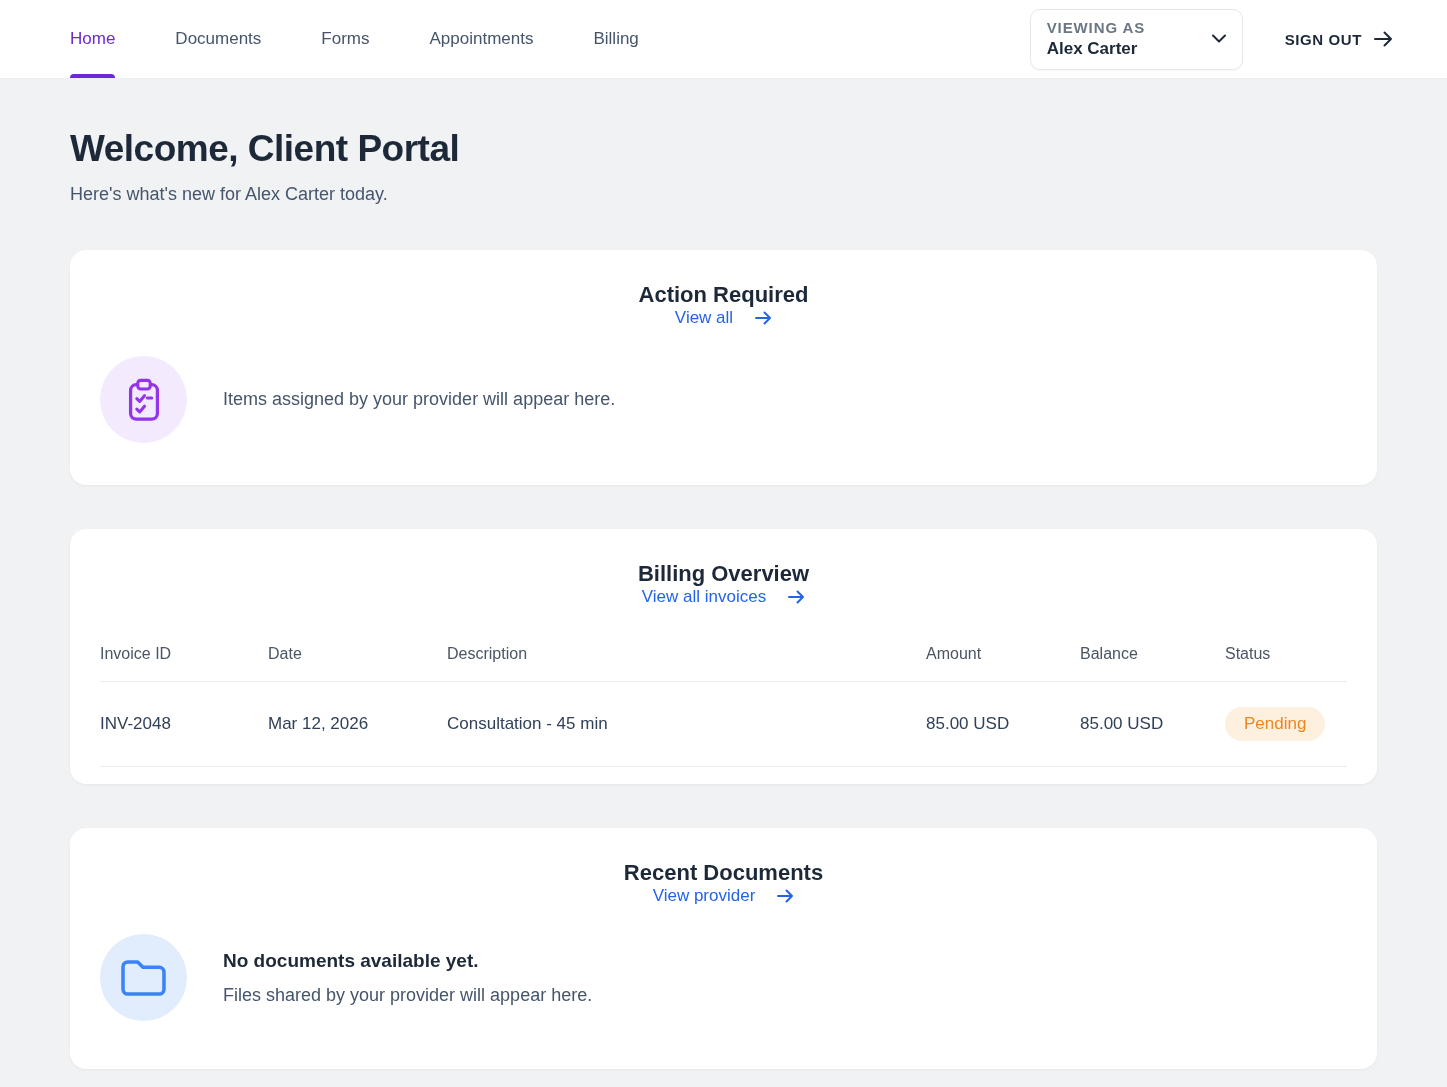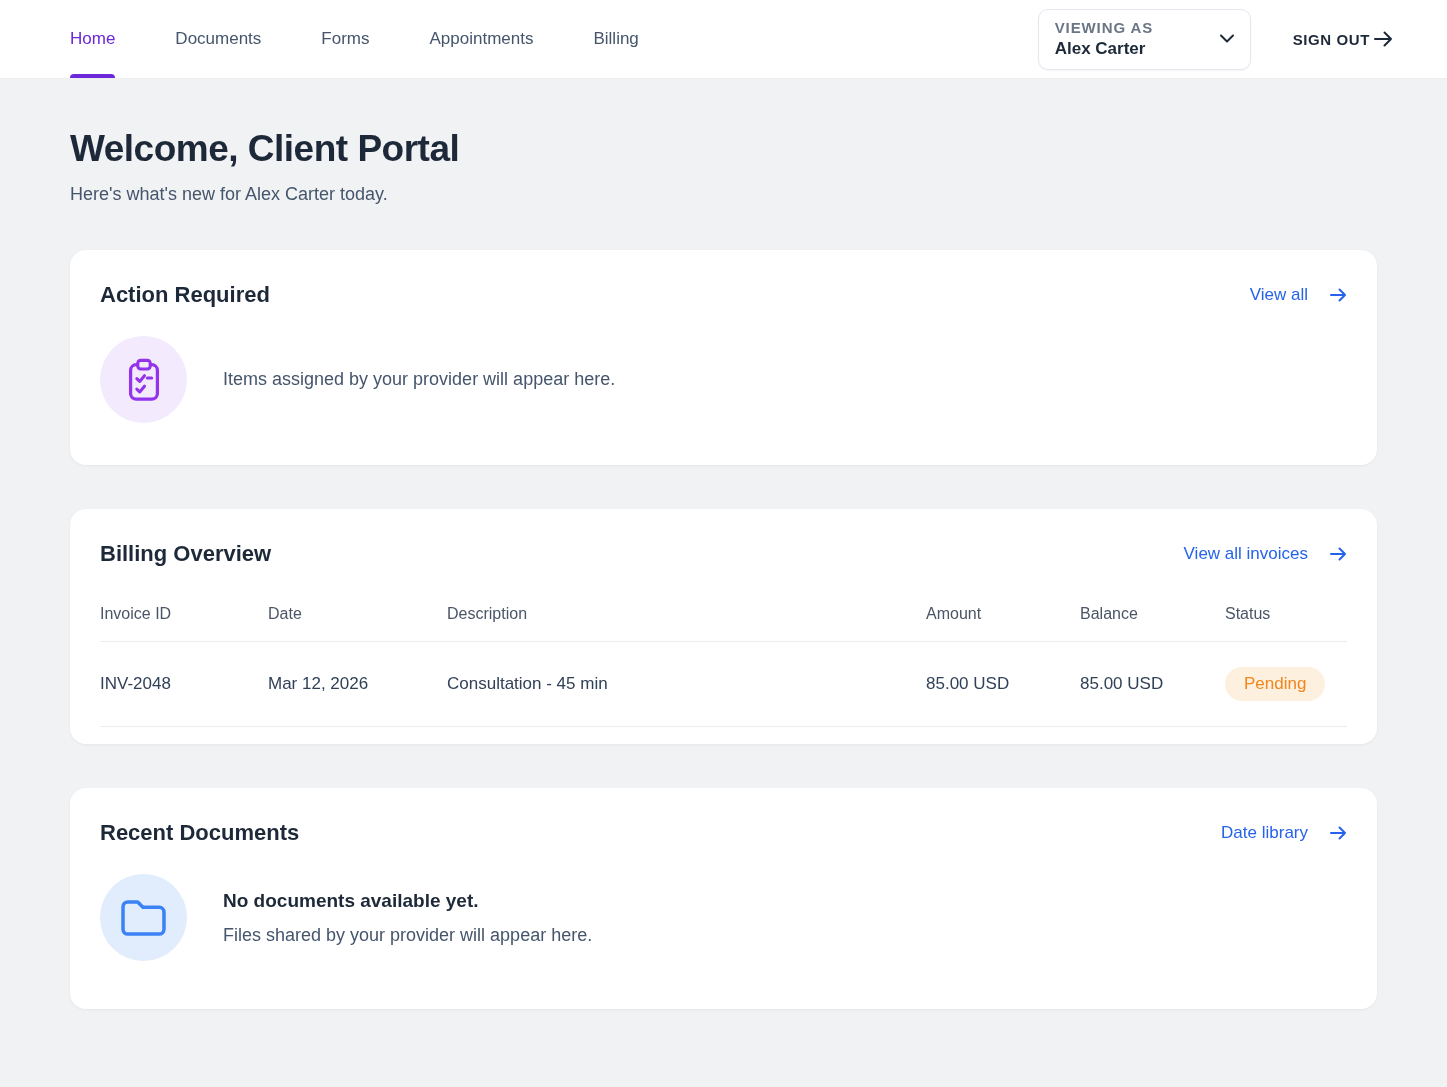--- a/index.html
+++ b/index.html
@@ -62,21 +62,21 @@
     color: #6a7686;
     text-transform: uppercase;
     display: block;
     margin-bottom: 3px;
   }
   .viewer-name { font-size: 17px; font-weight: 600; color: #1d2939; }
   .chev { margin-left: 26px; flex: none; }
   .signout {
     display: flex;
     align-items: center;
-    gap: 4px;
+    gap: 12px;
     font-size: 15px;
     font-weight: 700;
     letter-spacing: 0.6px;
     color: #1d2939;
     text-transform: uppercase;
     text-decoration: none;
     cursor: pointer;
   }
 
   
@@ -89,20 +89,21 @@
     border-radius: 16px;
     box-shadow: 0 1px 3px rgba(16,24,40,0.05);
     padding: 32px 30px 42px 30px;
     margin-top: 44px;
   }
   .card:first-of-type { margin-top: 45px; }
   .card-head {
     display: flex;
     align-items: center;
     justify-content: space-between;
+    flex-direction: column;
   }
   .card-title { font-size: 22px; font-weight: 700; color: #1d2939; }
   .card-link {
     display: flex;
     align-items: center;
     gap: 22px;
     font-size: 17px;
     color: #2563eb;
     text-decoration: none;
     cursor: pointer;
@@ -252,21 +253,21 @@
           </td>
         </tr>
       </tbody>
     </table>
   </section>
 
   <section class="card" style="padding-bottom:48px;">
     <div class="card-head">
       <h2 class="card-title">Recent Documents</h2>
       <a class="card-link">
-        <span>Date library</span>
+        <span>View provider</span>
         <svg width="17" height="14" viewBox="0 0 17 14" fill="none">
           <path d="M1 7 H15 M9.5 1.5 L15 7 L9.5 12.5" stroke="#2563eb" stroke-width="2" stroke-linecap="round" stroke-linejoin="round"></path>
         </svg>
       </a>
     </div>
     <div class="empty-row">
       <div class="icon-circle blue">
         <svg width="47" height="40" viewBox="0 0 48 41" fill="none">
           <path d="M3 9 a5 5 0 0 1 5 -5 h10 l5.5 5.5 H40 a5 5 0 0 1 5 5 V32 a5 5 0 0 1 -5 5 H8 a5 5 0 0 1 -5 -5 Z" stroke="#3b82f6" stroke-width="3.6" stroke-linejoin="round"></path>
         </svg>

